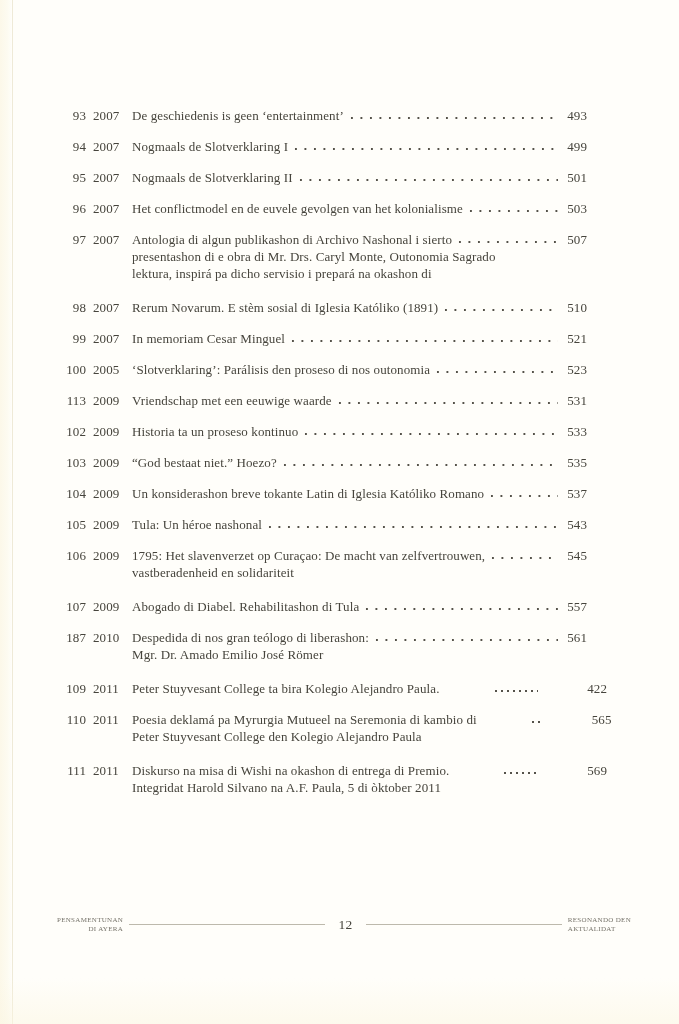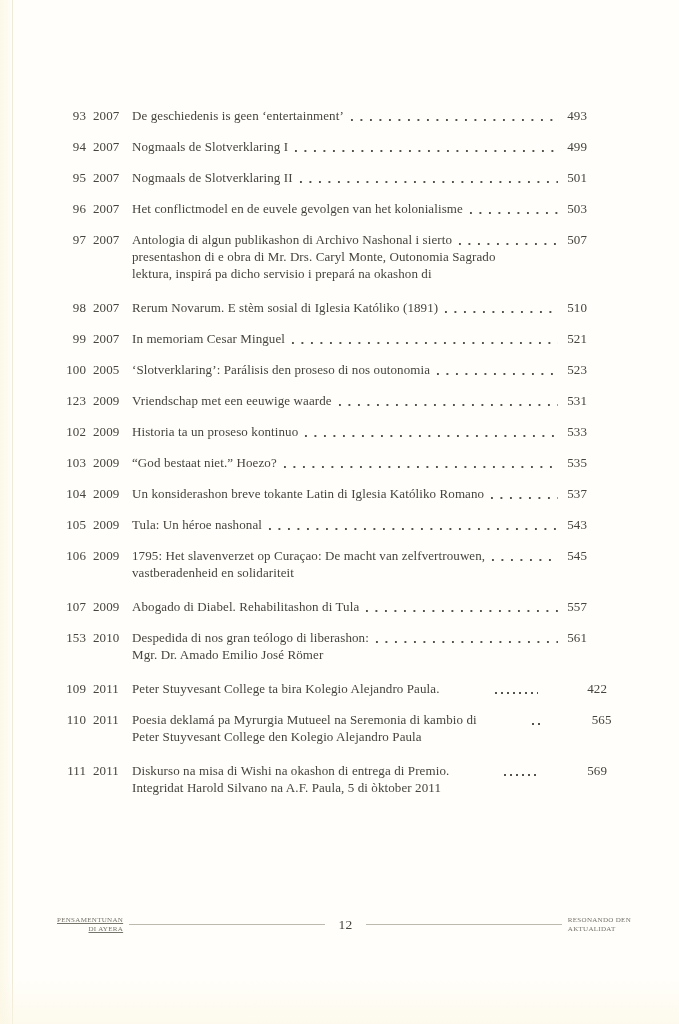--- a/index.html
+++ b/index.html
@@ -39,21 +39,21 @@
   .entry {
     display: flex;
     align-items: flex-start;
     margin-bottom: 14px;
     line-height: 17px;
   }
   .entry.multi { margin-bottom: 17px; }
   .num  { flex: none; width: 21px; text-align: right; }
   .year { flex: none; width: 30px; margin-left: 7px; }
   .body { flex: 1 1 auto; margin-left: 9px; min-width: 0; display: block; }
-  .line1 { display: flex; align-items: center; padding-right: 20px; }
+  .line1 { display: flex; align-items: flex-start; padding-right: 20px; }
   .entry.tight .line1 { padding-right: 0; gap: 48px; }
   .title { white-space: nowrap; }
   .leader {
     flex: 1 1 auto;
     height: 14px;
     margin-left: 6px;
     background-image: radial-gradient(circle 1.05px at 2px 11px, var(--ink_soft) 96%, rgba(0,0,0,0));
     background-size: 9.5px 14px;
     background-repeat: repeat-x;
     min-width: 12px;
@@ -68,21 +68,21 @@
     display: flex;
     align-items: flex-start;
   }
   .f-label {
     flex: none;
     font-size: 7px;
     line-height: 8.5px;
     letter-spacing: 0.3px;
     color: var(--footer_ink);
   }
-  .f-label.l { text-align: right; text-decoration: underline; }
+  .f-label.l { text-align: right; }
   .f-label.r { text-align: left; }
   .rule {
     flex: 1 1 auto;
     height: 1px;
     background: var(--rule);
     margin-top: 8px;
   }
   .rule.lr { margin-left: 6px; margin-right: 14px; }
   .rule.rr { margin-left: 14px; margin-right: 6px; }
   .f-page { flex: none; font-size: 13.5px; line-height: 15px; margin-top: 1px; color: var(--ink); }
@@ -187,21 +187,21 @@
       <span class="body">
         <span class="line1">
           <span class="title">‘Slotverklaring’: Parálisis den proseso di nos outonomia</span>
           <span class="leader"></span>
           <span class="pg">523</span>
         </span>
       </span>
     </div>
 
     <div class="entry">
-      <span class="num">123</span>
+      <span class="num">113</span>
       <span class="year">2009</span>
       <span class="body">
         <span class="line1">
           <span class="title">Vriendschap met een eeuwige waarde</span>
           <span class="leader"></span>
           <span class="pg">531</span>
         </span>
       </span>
     </div>
 
@@ -272,21 +272,21 @@
       <span class="body">
         <span class="line1">
           <span class="title">Abogado di Diabel. Rehabilitashon di Tula</span>
           <span class="leader"></span>
           <span class="pg">557</span>
         </span>
       </span>
     </div>
 
     <div class="entry multi">
-      <span class="num">153</span>
+      <span class="num">187</span>
       <span class="year">2010</span>
       <span class="body">
         <span class="line1">
           <span class="title">Despedida di nos gran teólogo di liberashon:</span>
           <span class="leader"></span>
           <span class="pg">561</span>
         </span>
       <span class="cont">Mgr. Dr. Amado Emilio José Römer</span>
         </span>
     </div>

